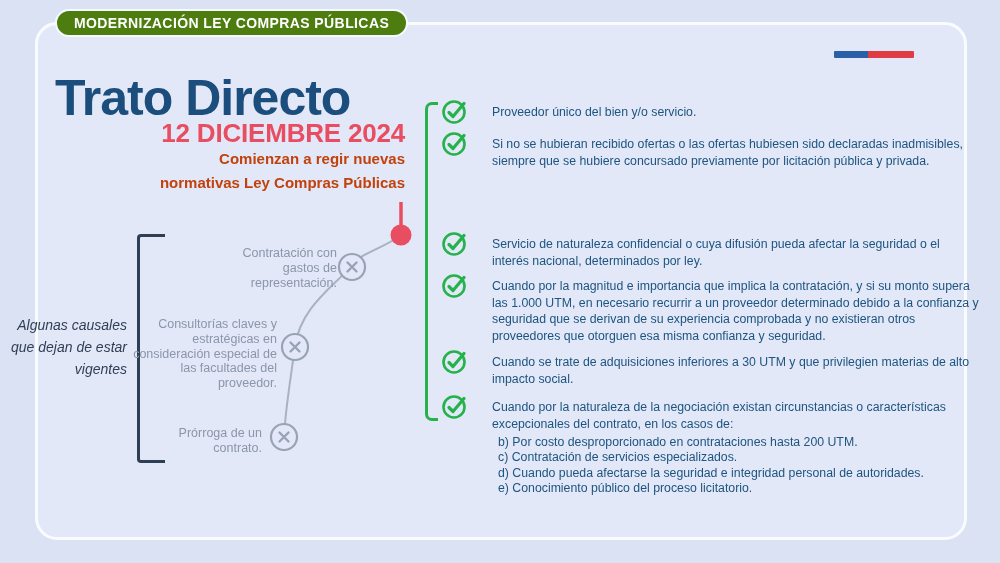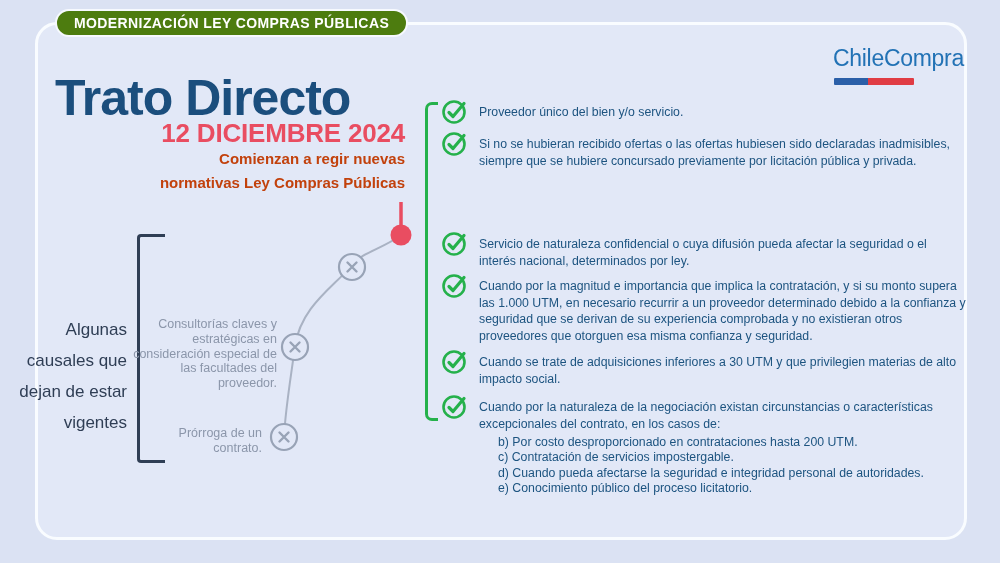--- a/index.html
+++ b/index.html
@@ -22,34 +22,34 @@
   .logo-bar{margin-top:6px;margin-left:1px;width:80px;height:7px;display:flex;border-radius:1px;overflow:hidden;}
   .bar-blue{width:42%;background:#2b5fa8;}
   .bar-red{width:58%;background:#e03c44;}
 
   .date-line{position:absolute;left:105px;top:118px;width:300px;text-align:right;
              font-size:26px;font-weight:800;color:#e94d61;letter-spacing:-.2px;white-space:nowrap;}
   .date-sub{position:absolute;left:55px;top:147px;width:350px;text-align:right;
             font-size:15px;line-height:24px;color:#c2410c;font-weight:700;}
 
   .left-label{position:absolute;left:5px;top:314px;width:122px;text-align:right;
-              font-size:17px;line-height:31px;color:#2f3e55;font-weight:500;}
+              font-size:14px;line-height:22px;color:#2f3e55;font-weight:500;font-style:italic;}
 
   .bracket-left{position:absolute;left:137px;top:234px;width:28px;height:229px;box-sizing:border-box;
                 border-left:3px solid #2f3e55;border-top:3px solid #2f3e55;border-bottom:3px solid #2f3e55;
                 border-radius:4px 0 0 4px;}
 
   .ditem{position:absolute;text-align:right;font-size:12.5px;line-height:14.8px;
          color:#8b96aa;font-weight:500;}
 
   .bracket-green{position:absolute;left:425px;top:102px;width:13px;height:319px;box-sizing:border-box;
                  border-left:3px solid #25b14b;border-top:3px solid #25b14b;border-bottom:3px solid #25b14b;
                  border-radius:7px 0 0 7px;}
 
-  .vitem{position:absolute;left:441px;display:flex;gap:12px;}
+  .vitem{position:absolute;left:441px;display:flex;gap:25px;}
   .vicon{width:26px;height:26px;flex:0 0 26px;margin-top:-5px;}
   .vtext{width:487px;font-size:12.3px;line-height:16.5px;color:#1d5480;font-weight:500;}
 
   .subcases{position:absolute;left:498px;top:435px;width:468px;
             font-size:12.3px;line-height:15.3px;color:#1d5480;font-weight:500;}
 
   svg.overlay{position:absolute;left:0;top:0;pointer-events:none;}
 </style>
 </head>
 <body>
@@ -73,36 +73,36 @@
     <g>
       <circle cx="284" cy="437" r="13" fill="#e2e8f7" stroke="#98a3b6" stroke-width="2.2"></circle>
       <path d="M279.5 432.5 L288.5 441.5 M288.5 432.5 L279.5 441.5" stroke="#98a3b6" stroke-width="2.4" stroke-linecap="round"></path>
     </g>
   </svg>
 
   <div class="badge">MODERNIZACIÓN LEY COMPRAS PÚBLICAS</div>
   <div class="title">Trato Directo</div>
 
   <div class="logo">
-    <div class="logo-text">ChileCompra</div>
     <div class="logo-bar">
       <span class="bar-blue"></span>
       <span class="bar-red"></span>
     </div>
   </div>
 
   <div class="date-line">12 DICIEMBRE 2024</div>
   <div class="date-sub">
     <div>Comienzan a regir nuevas</div>
     <div>normativas Ley Compras Públicas</div>
   </div>
 
   <div class="left-label">Algunas causales que dejan de estar vigentes</div>
   <div class="bracket-left"></div>
 
+  <div class="ditem" style="left:217px;top:246px;width:120px">Contratación con gastos de representación.</div>
   <div class="ditem" style="left:124px;top:317px;width:153px">Consultorías claves y estratégicas en consideración especial de las facultades del proveedor.</div>
   <div class="ditem" style="left:158px;top:426px;width:104px">Prórroga de un contrato.</div>
 
   <div class="bracket-green"></div>
 
   <div class="vitem" style="top:104px">
     <svg class="vicon" viewBox="0 0 26 26">
       <circle cx="13" cy="13" r="10.5" fill="none" stroke="#25b14b" stroke-width="2.6"></circle>
       <path d="M8 13.5 L12 17.5 L23 4.5" fill="none" stroke="#25b14b" stroke-width="3.2" stroke-linecap="round" stroke-linejoin="round"></path>
     </svg>
@@ -145,18 +145,18 @@
   <div class="vitem" style="top:399px">
     <svg class="vicon" viewBox="0 0 26 26">
       <circle cx="13" cy="13" r="10.5" fill="none" stroke="#25b14b" stroke-width="2.6"></circle>
       <path d="M8 13.5 L12 17.5 L23 4.5" fill="none" stroke="#25b14b" stroke-width="3.2" stroke-linecap="round" stroke-linejoin="round"></path>
     </svg>
     <div class="vtext">Cuando por la naturaleza de la negociación existan circunstancias o características excepcionales del contrato, en los casos de:</div>
   </div>
 
   <div class="subcases">
     <div>b) Por costo desproporcionado en contrataciones hasta 200 UTM.</div>
-    <div>c) Contratación de servicios impostergable.</div>
+    <div>c) Contratación de servicios especializados.</div>
     <div>d) Cuando pueda afectarse la seguridad e integridad personal de autoridades.</div>
     <div>e) Conocimiento público del proceso licitatorio.</div>
   </div>
 
 </div>
 
 </body></html>

